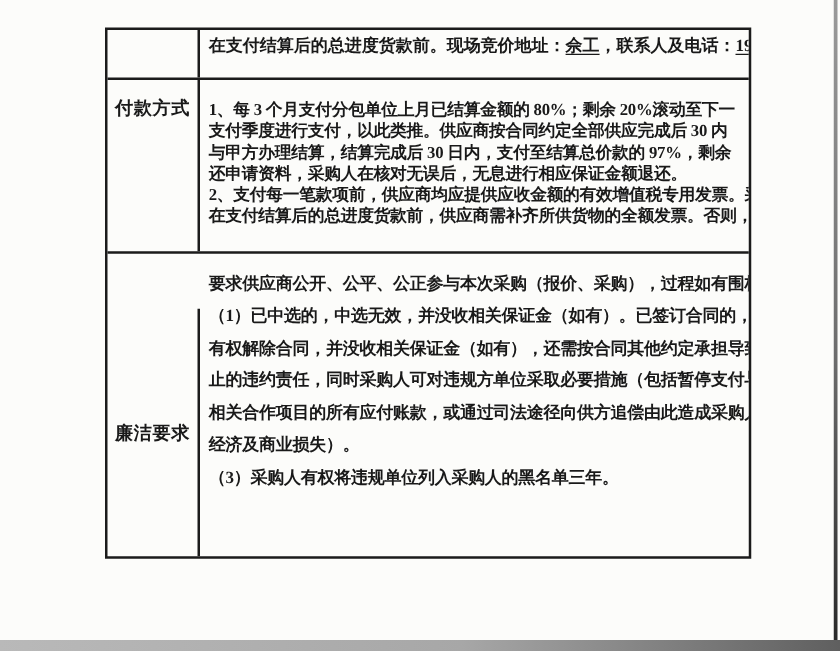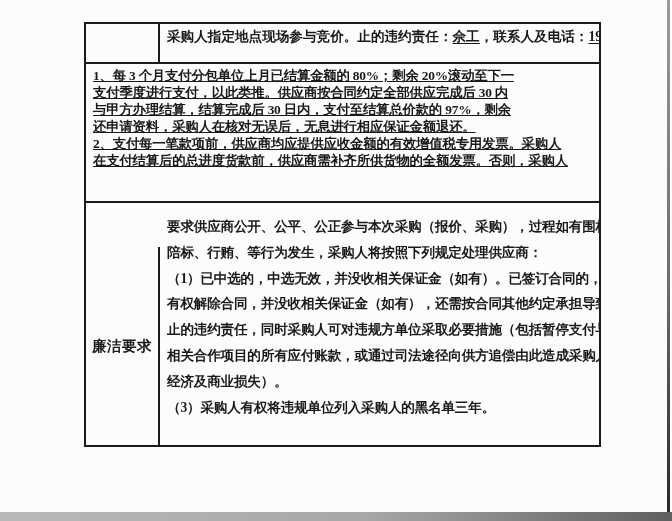--- a/index.html
+++ b/index.html
@@ -38,58 +38,58 @@
     overflow:hidden;
   }
   .cell-content {
     flex:1; overflow:hidden; padding-left:7px; padding-right:2px;
   }
   .row-notice { height:38px; }
   .row-notice .cell-content { padding-top:4px; }
   .row-notice .line { font-size:13.6px; line-height:17px; white-space:nowrap; }
   .row-payment { height:139px; }
   .row-payment .cell-label { align-items:flex-start; padding-top:13px; }
-  .row-payment .cell-content { padding-top:3px;text-decoration:underline; }
+  .row-payment .cell-content { padding-top:15px; }
   .row-payment .line { font-size:13.4px; line-height:17.1px; white-space:nowrap; letter-spacing:-0.2px; }
   .row-integrity { height:244px; }
   .row-integrity .cell-label { align-items:center;margin-top:44px; }
   .row-integrity .cell-content { padding-top:11px; }
   .row-integrity .line { font-size:13.6px; line-height:25.8px; white-space:nowrap; letter-spacing:-0.2px; }
   .u { text-decoration:underline; text-underline-offset:2px; }
 </style>
 </head>
 <body>
 
 <div class="scan-page">
 
   <div class="doc-table">
 
     <div class="t-row row-notice">
       <div class="cell-label"></div>
       <div class="cell-content">
-        <div class="line"><span>采购人指定地点现场参与竞价。止的违约责任：</span><span class="u">佘工</span><span>，联系人及电话：</span><span class="u">191 3049 0043</span></div>
+        <div class="line"><span>在支付结算后的总进度货款前。现场竞价地址：</span><span class="u">佘工</span><span>，联系人及电话：</span><span class="u">191 3049 0043</span></div>
       </div>
     </div>
 
     <div class="t-row row-payment">
+      <div class="cell-label">付款方式</div>
       <div class="cell-content">
         <div class="line">1、每 3 个月支付分包单位上月已结算金额的 80%；剩余 20%滚动至下一</div>
         <div class="line">支付季度进行支付，以此类推。供应商按合同约定全部供应完成后 30 内</div>
         <div class="line">与甲方办理结算，结算完成后 30 日内，支付至结算总价款的 97%，剩余</div>
         <div class="line">还申请资料，采购人在核对无误后，无息进行相应保证金额退还。</div>
         <div class="line">2、支付每一笔款项前，供应商均应提供应收金额的有效增值税专用发票。采购人</div>
         <div class="line">在支付结算后的总进度货款前，供应商需补齐所供货物的全额发票。否则，采购人</div>
       </div>
     </div>
 
     <div class="t-row row-integrity">
       <div class="cell-label">廉洁要求</div>
       <div class="cell-content">
         <div class="line">要求供应商公开、公平、公正参与本次采购（报价、采购），过程如有围标、串标、</div>
-        <div class="line">陪标、行贿、等行为发生，采购人将按照下列规定处理供应商：</div>
         <div class="line">（1）已中选的，中选无效，并没收相关保证金（如有）。已签订合同的，采购人</div>
         <div class="line">有权解除合同，并没收相关保证金（如有），还需按合同其他约定承担导致合同终</div>
         <div class="line">止的违约责任，同时采购人可对违规方单位采取必要措施（包括暂停支付与采购人</div>
         <div class="line">相关合作项目的所有应付账款，或通过司法途径向供方追偿由此造成采购人的一切</div>
         <div class="line">经济及商业损失）。</div>
         <div class="line">（3）采购人有权将违规单位列入采购人的黑名单三年。</div>
       </div>
     </div>
 
   </div>

